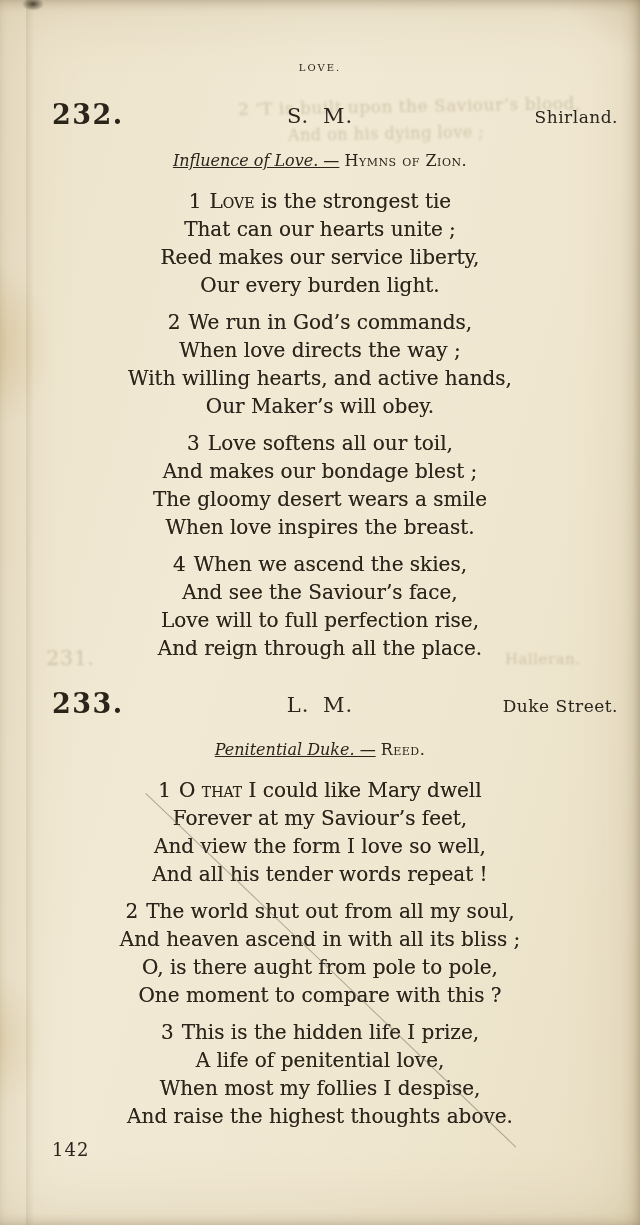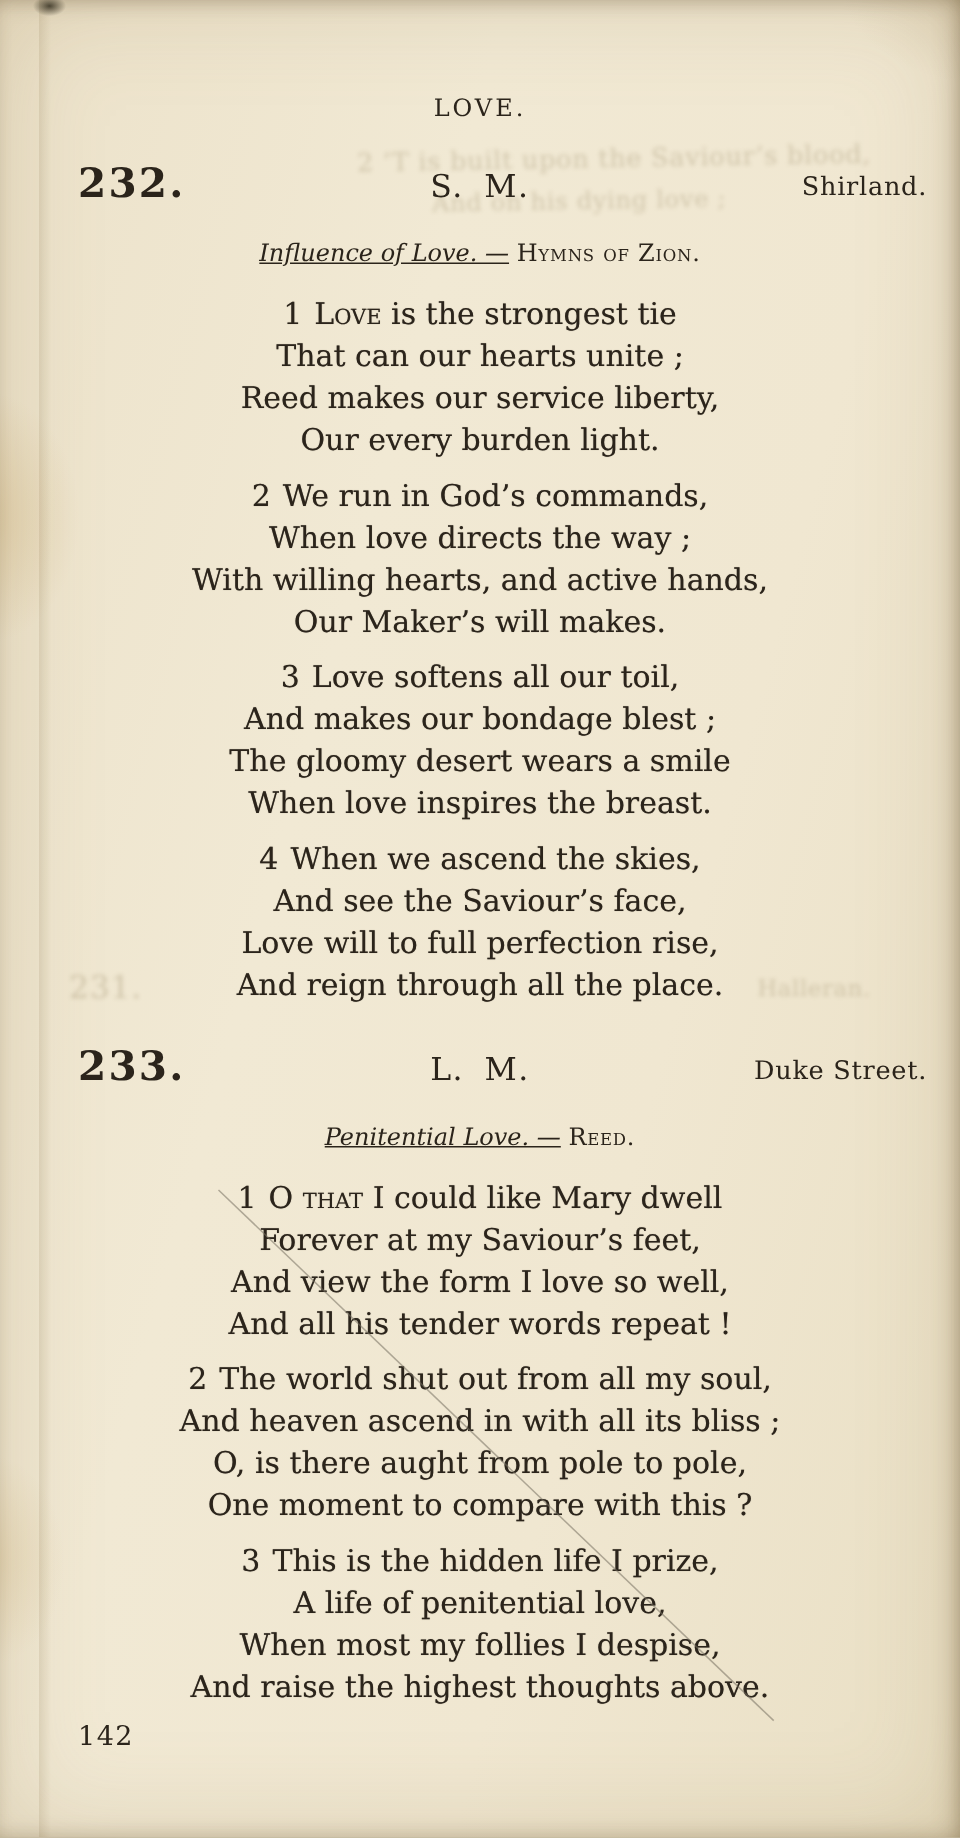--- a/index.html
+++ b/index.html
@@ -41,21 +41,21 @@
   }
   .ghost {
     position: absolute; white-space: nowrap;
     color: rgba(124,106,66,0.55); opacity: 0.5;
     filter: blur(1.3px); letter-spacing: 0.5px;
     pointer-events: none;
   }
   .section-header {
     margin: 0; padding-top: 62px;
     text-align: center;
-    font-size: 16px; font-weight: normal;
+    font-size: 10px; font-weight: normal;
     letter-spacing: 2px;
   }
   .hymn-head { position: relative; height: 38px; margin-top: 26px; }
   .h-num {
     position: absolute; left: 0; top: 0;
     font-size: 27px; font-weight: bold; letter-spacing: 1.5px;
   }
   .h-meter {
     position: absolute; left: 50%; top: 5px; transform: translateX(-50%);
     font-size: 21px; letter-spacing: 1px; word-spacing: 6px;
@@ -111,21 +111,21 @@
           <div class="verse">
             <div class="line"><span class="vnum">1</span><span class="sc">Love</span> is the strongest tie</div>
             <div class="line">That can our hearts unite ;</div>
             <div class="line">Reed makes our service liberty,</div>
             <div class="line">Our every burden light.</div>
           </div>
           <div class="verse">
             <div class="line"><span class="vnum">2</span>We run in God’s commands,</div>
             <div class="line">When love directs the way ;</div>
             <div class="line">With willing hearts, and active hands,</div>
-            <div class="line">Our Maker’s will makes.</div>
+            <div class="line">Our Maker’s will obey.</div>
           </div>
           <div class="verse">
             <div class="line"><span class="vnum">3</span>Love softens all our toil,</div>
             <div class="line">And makes our bondage blest ;</div>
             <div class="line">The gloomy desert wears a smile</div>
             <div class="line">When love inspires the breast.</div>
           </div>
           <div class="verse">
             <div class="line"><span class="vnum">4</span>When we ascend the skies,</div>
             <div class="line">And see the Saviour’s face,</div>
@@ -135,21 +135,21 @@
         </div>
   </section>
 
   <section class="hymn">
     <div class="hymn-head">
       <span class="h-num">233.</span>
       <span class="h-meter">L. M.</span>
       <span class="h-tune">Duke Street.</span>
     </div>
     <div class="hymn-sub">
-      <span class="sub-it">Penitential Love. —</span>
+      <span class="sub-it">Penitential Duke. —</span>
       <span class="sub-src sc">Reed.</span>
     </div>
     <div class="verses">
           <div class="verse">
             <div class="line"><span class="vnum">1</span><span class="sc">O that</span> I could like Mary dwell</div>
             <div class="line">Forever at my Saviour’s feet,</div>
             <div class="line">And view the form I love so well,</div>
             <div class="line">And all his tender words repeat !</div>
           </div>
           <div class="verse">

